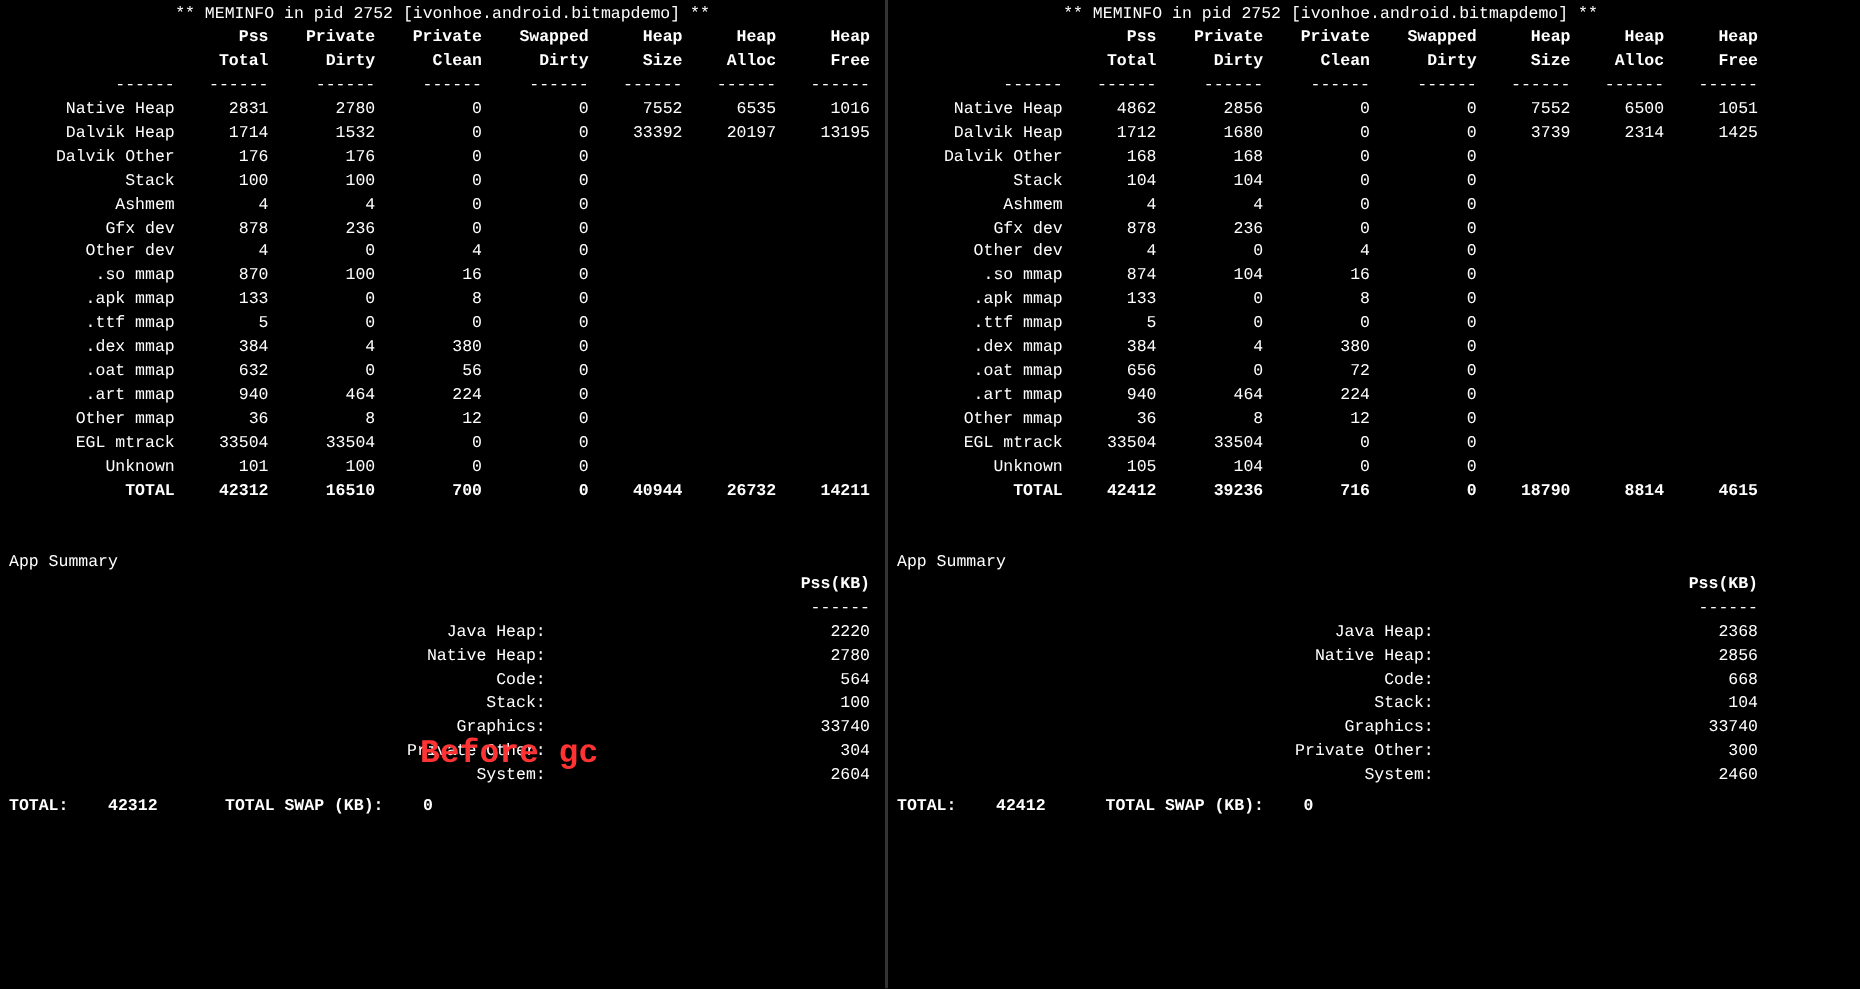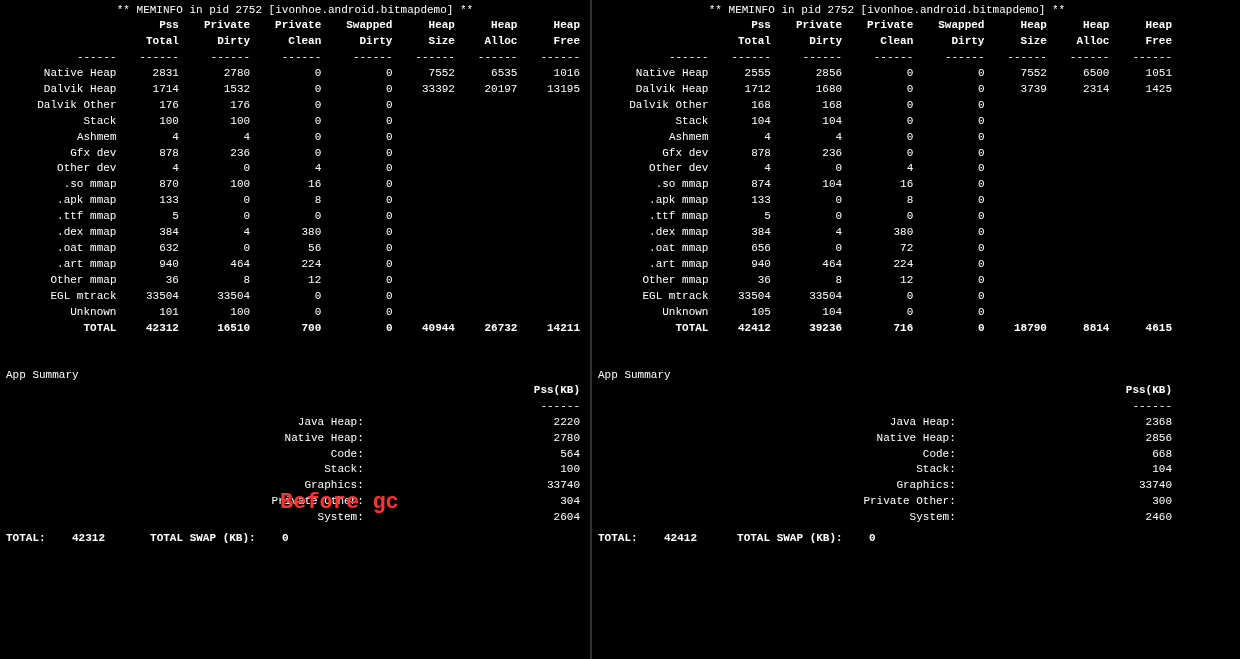--- a/index.html
+++ b/index.html
@@ -368,21 +368,21 @@
           <td>------</td>
           <td>------</td>
           <td>------</td>
           <td>------</td>
           <td>------</td>
         </tr>
       </thead>
       <tbody id="right-tbody">
       <tr>
             <td style="text-align: right;">Native Heap</td>
-            <td>2555</td>
+            <td>4862</td>
             <td>2856</td>
             <td>0</td>
             <td>0</td>
             <td>7552</td>
             <td>6500</td>
             <td>1051</td>
           </tr>
           <tr>
             <td style="text-align: right;">Dalvik Heap</td>
             <td>1712</td>

